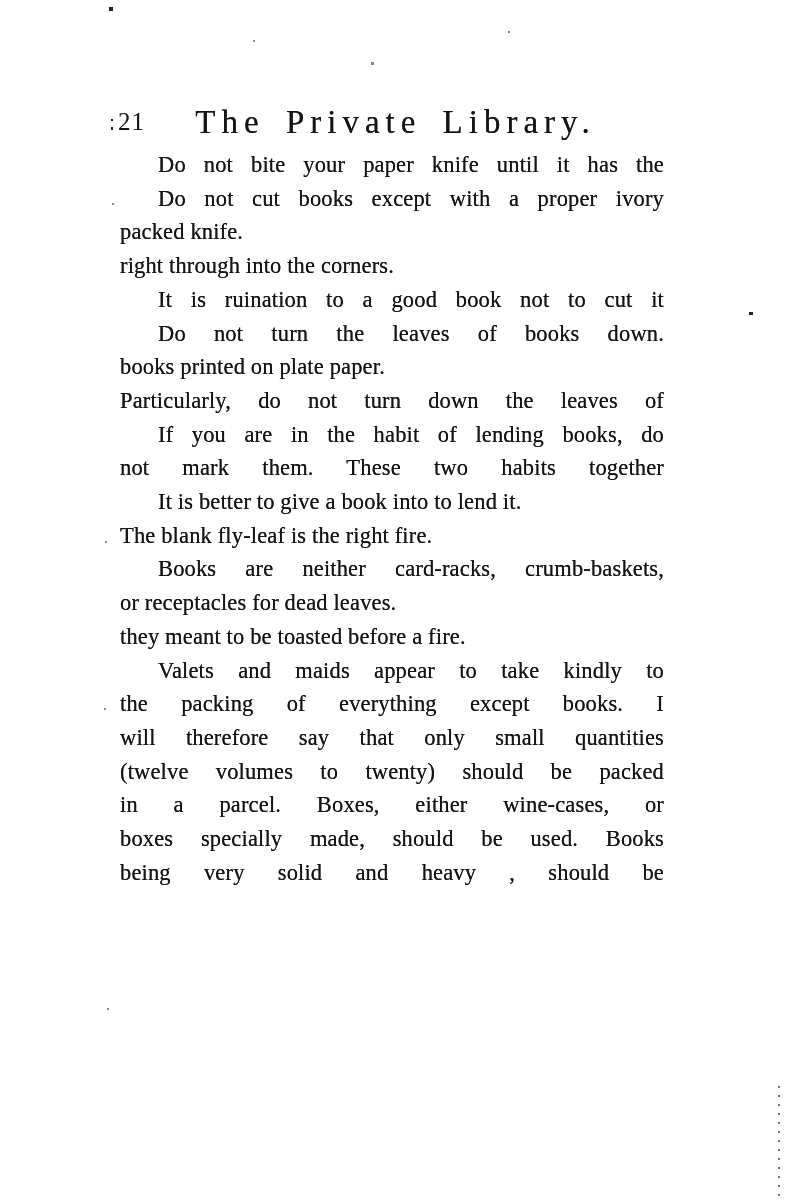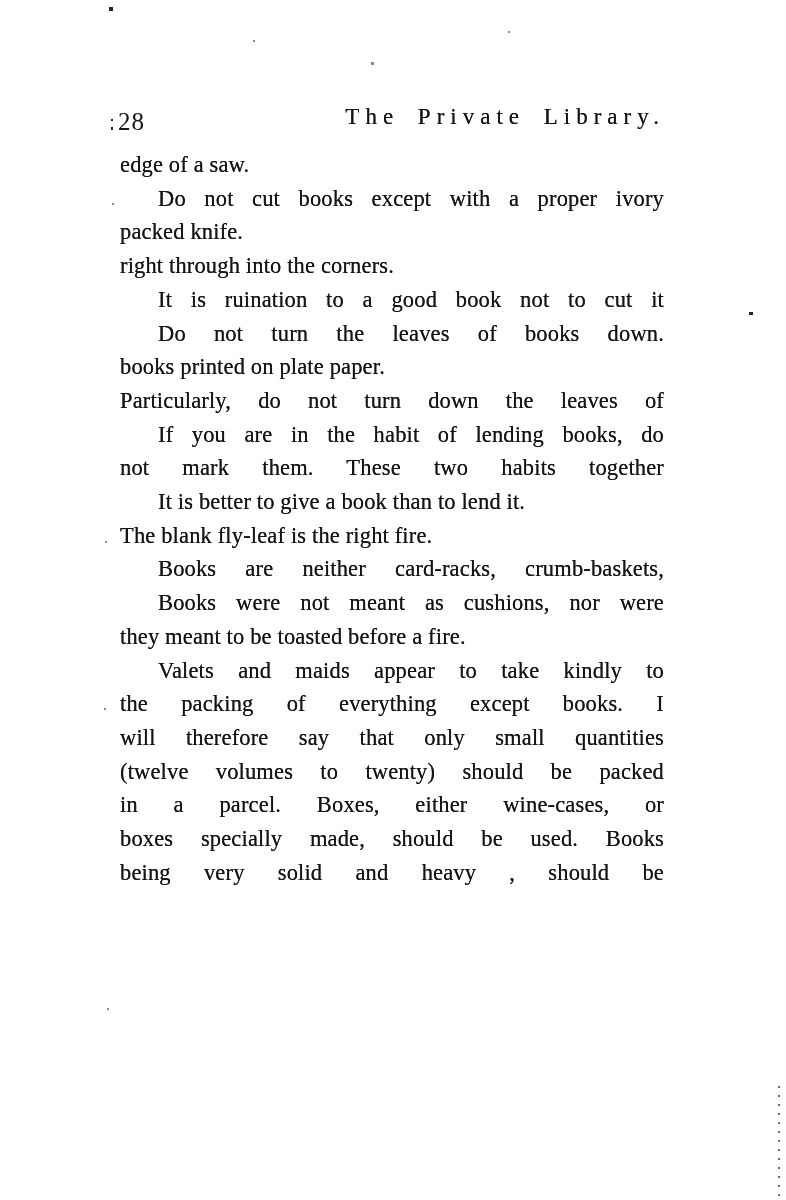--- a/index.html
+++ b/index.html
@@ -25,22 +25,22 @@
     height: 36px;
   }
   .page-number {
     position: absolute;
     left: -2px;
     top: 4px;
     font-size: 25px;
     letter-spacing: 1px;
   }
   .running-title {
-    text-align: right;
-    font-size: 23px;
+    text-align: center;
+    font-size: 33px;
     letter-spacing: 6px;
     word-spacing: 7px;
     padding-left: 6px;
     text-shadow: 0 0 0.4px rgba(0,0,0,0.75);
   }
   
   .body-text {
     position: absolute;
     left: 120px;
     top: 148px;
@@ -84,29 +84,29 @@
     );
     opacity: 0.8;
   }
 </style>
 </head>
 <body>
 
 <div class="sheet">
 
   <div class="page-header">
-    <span class="page-number">28</span>
+    <span class="page-number">21</span>
     <div class="running-title">The Private Library.</div>
   </div>
 
   <div class="body-text">
 
     <p>
       </p>
-      <div class="ln end">edge of a saw.</div>
+      <div class="ln first">Do not bite your paper knife until it has the</div>
     <p></p>
 
     <p>
       </p>
       <div class="ln first">Do not cut books except with a proper ivory</div>
       <div class="ln end">packed knife.</div>
     <p></p>
 
     <p>
       </p>
@@ -122,36 +122,36 @@
     <p></p>
 
     <p>
       </p>
       <div class="ln first">If you are in the habit of lending books, do</div>
       <div class="ln">not mark them.  These two habits together</div>
     <p></p>
 
     <p>
       </p>
-      <div class="ln first end">It is better to give a book than to lend it.</div>
+      <div class="ln first end">It is better to give a book into to lend it.</div>
     <p></p>
 
     <p>
       </p>
       <div class="ln end">The blank fly-leaf is the right fire.</div>
     <p></p>
 
     <p>
       </p>
       <div class="ln first">Books are neither card-racks, crumb-baskets,</div>
+      <div class="ln end">or receptacles for dead leaves.</div>
     <p></p>
 
     <p>
       </p>
-      <div class="ln first">Books were not meant as cushions, nor were</div>
       <div class="ln end">they meant to be toasted before a fire.</div>
     <p></p>
 
     <p>
       </p>
       <div class="ln first">Valets and maids appear to take kindly to</div>
       <div class="ln">the packing of everything except books.  I</div>
       <div class="ln">will therefore say that only small quantities</div>
       <div class="ln">(twelve volumes to twenty) should be packed</div>
       <div class="ln">in a parcel.  Boxes, either wine-cases, or</div>

